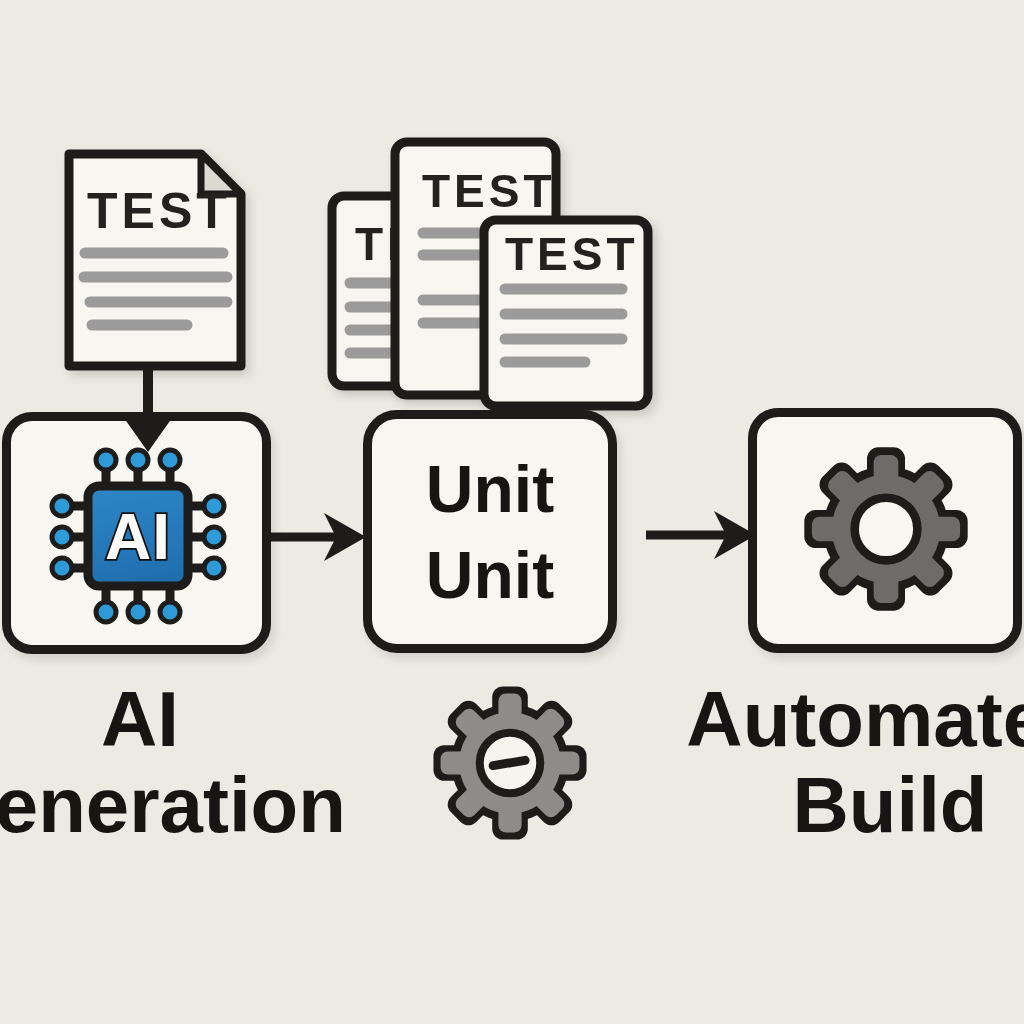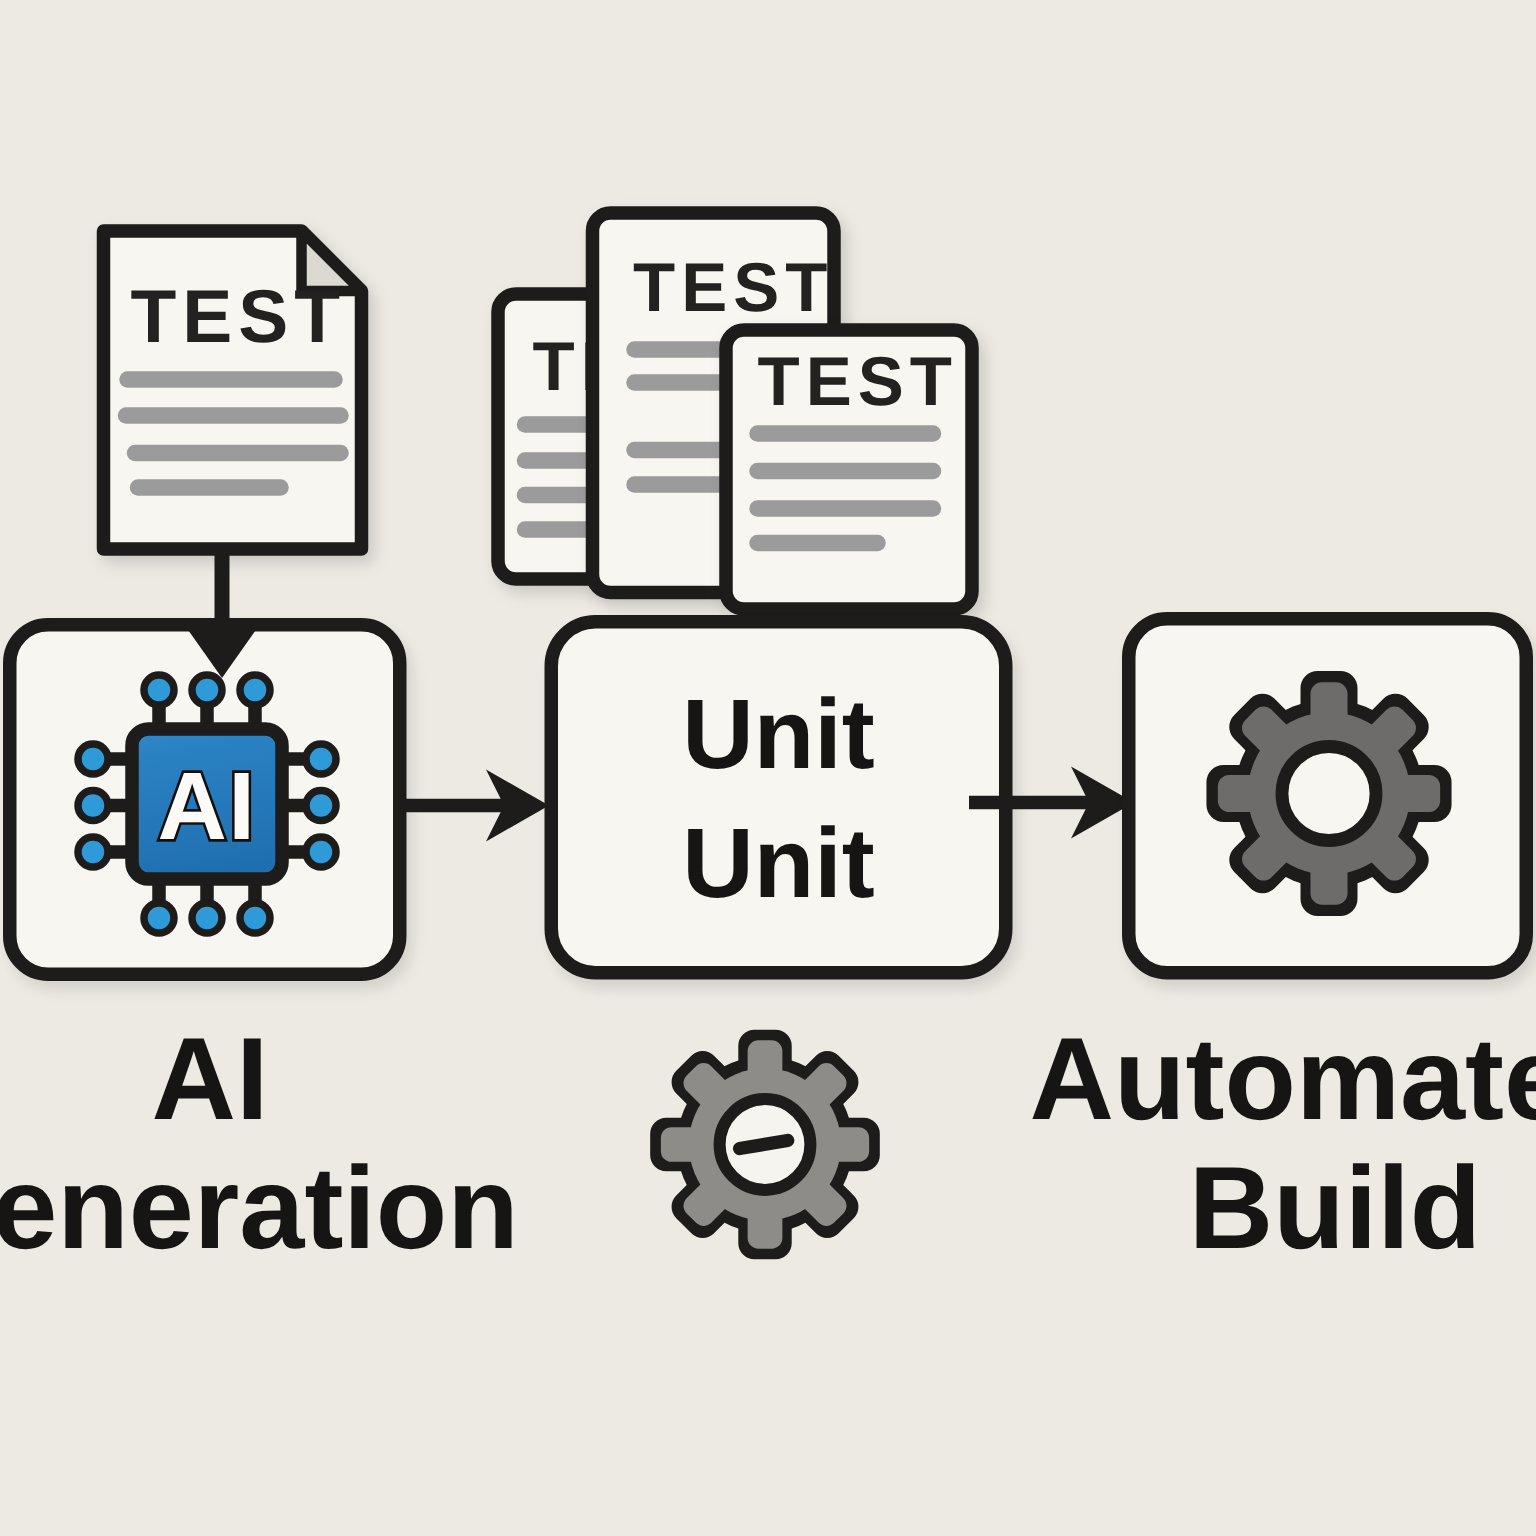--- a/index.html
+++ b/index.html
@@ -116,21 +116,21 @@
   <svg class="abs" style="left:118px;top:368px" width="60" height="88" viewBox="0 0 60 88">
     <line x1="30" y1="0" x2="30" y2="54" stroke="#1d1c1a" stroke-width="10"></line>
     <path class="outline-ink" d="M6 50 L54 50 L30 84 Z"></path>
   </svg>
 
   <svg class="abs" style="left:266px;top:507px" width="104" height="60" viewBox="0 0 104 60">
     <line x1="2" y1="30" x2="72" y2="30" stroke="#1d1c1a" stroke-width="9"></line>
     <path class="outline-ink" d="M58 6 L100 30 L58 54 L70 30 Z"></path>
   </svg>
 
-  <div class="node-box flexcenter" style="left:363px;top:410px;width:312px;height:243px;border-radius:34px;align-items:center;">
+  <div class="node-box flexcenter" style="left:363px;top:410px;width:254px;height:243px;border-radius:34px;align-items:center;">
     <div class="boxlabel">
       <div>Unit</div>
       <div>Unit</div>
     </div>
   </div>
 
   <svg class="abs" style="left:644px;top:505px" width="116" height="60" viewBox="0 0 116 60">
     <line x1="2" y1="30" x2="84" y2="30" stroke="#1d1c1a" stroke-width="9"></line>
     <path class="outline-ink" d="M70 6 L112 30 L70 54 L82 30 Z"></path>
   </svg>

